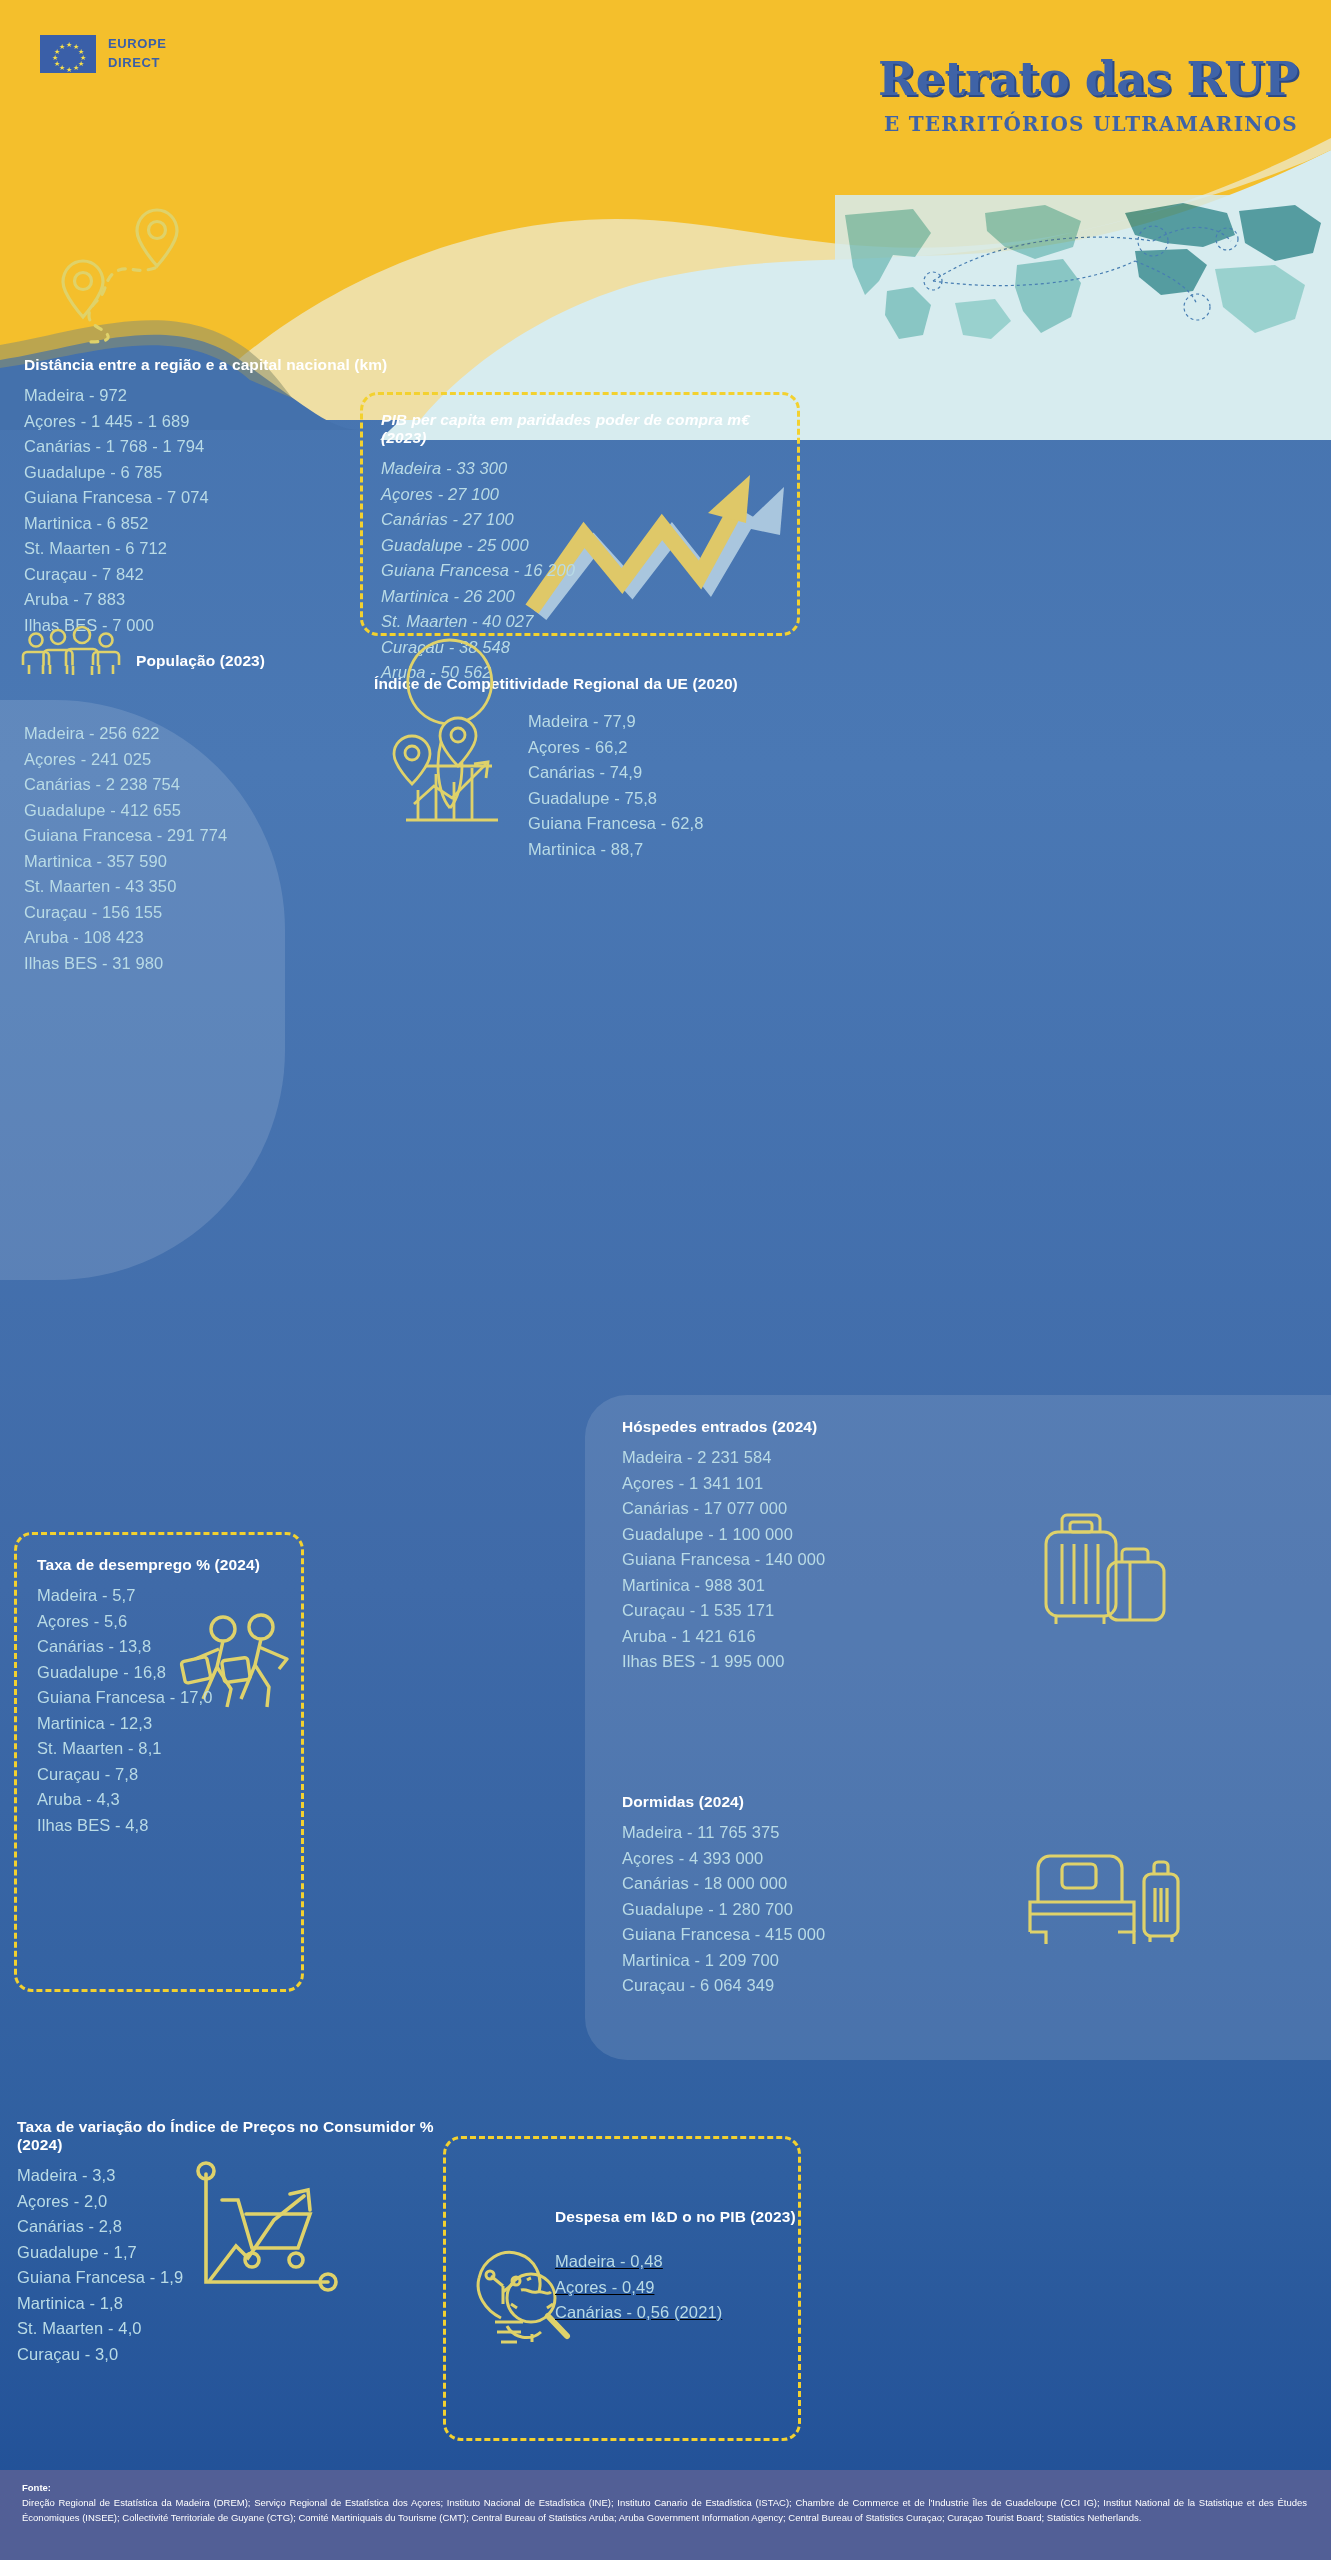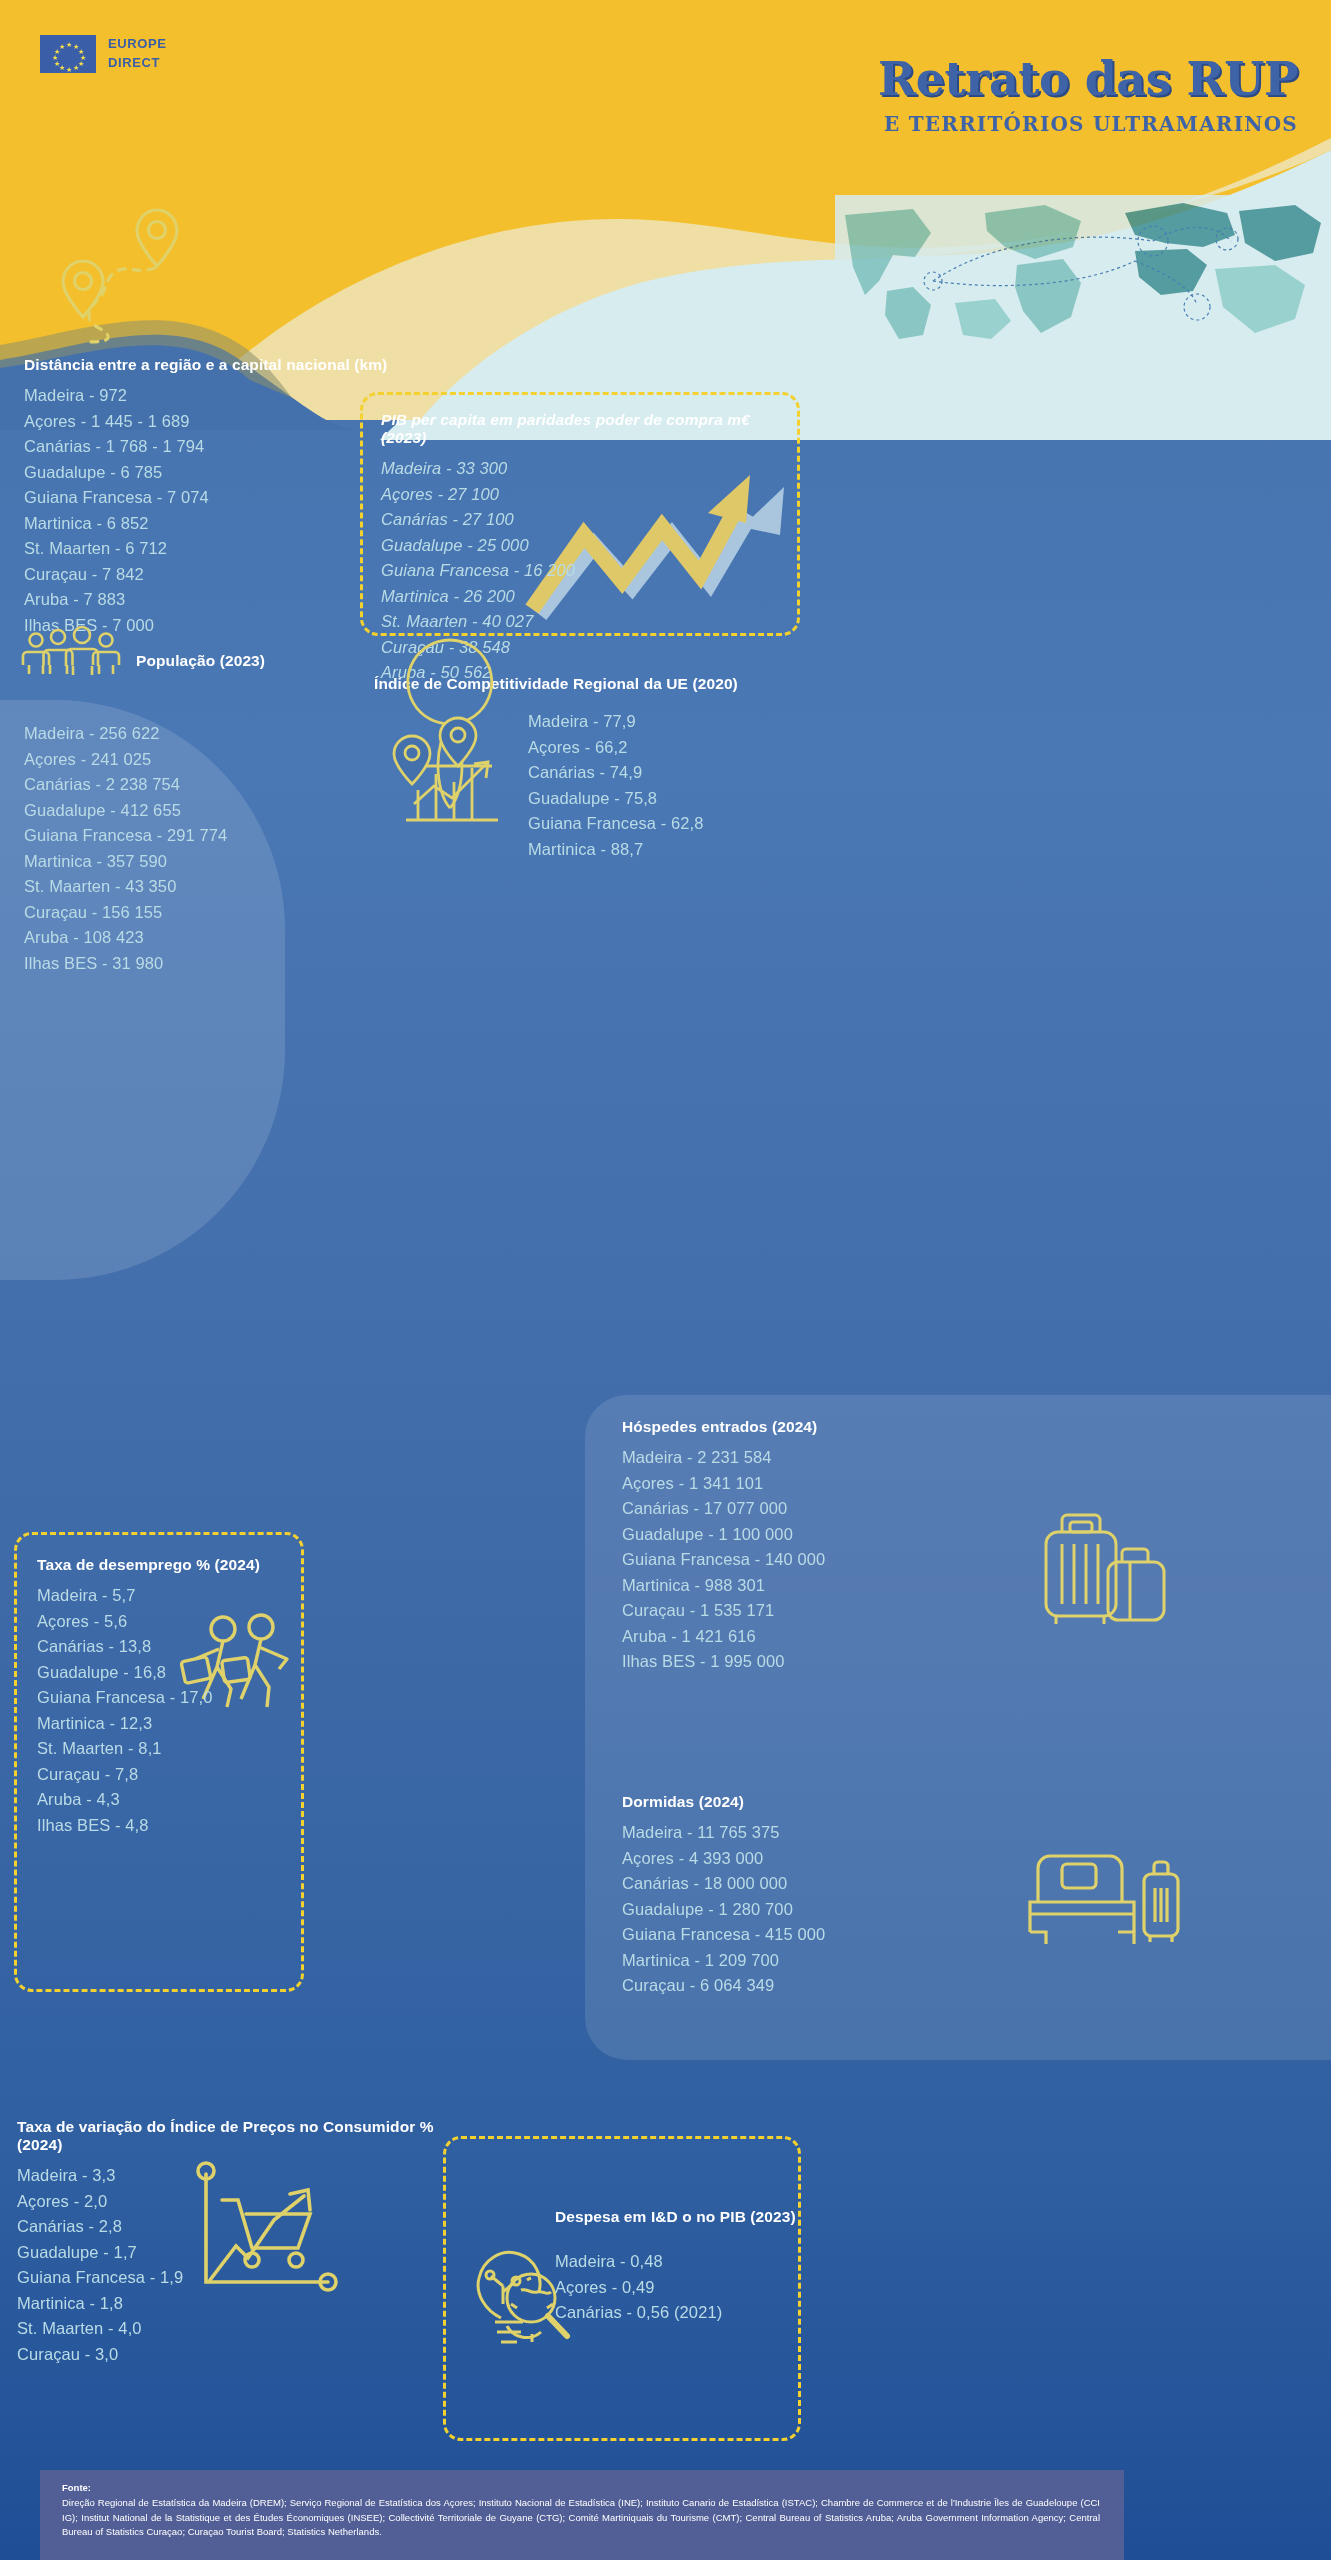--- a/index.html
+++ b/index.html
@@ -117,28 +117,27 @@
   #sec-desemp { left: 14px; top: 1532px; width: 290px; height: 460px; }
   #sec-desemp .inner { position: absolute; left: 20px; top: 21px; width: 260px; }
   #workers-icon { position: absolute; right: 6px; top: 80px; width: 112px; height: 100px; }
 
   #sec-ipc { position: absolute; left: 17px; top: 2118px; width: 430px; }
   #cart-icon { position: absolute; left: 196px; top: 2162px; width: 140px; height: 145px; }
 
   #sec-id { left: 443px; top: 2136px; width: 358px; height: 305px; }
   #bulb-icon { position: absolute; left: 455px; top: 2242px; width: 120px; height: 118px; }
   #id-title { position: absolute; left: 555px; top: 2208px; }
-  #id-list { position: absolute; left: 555px; top: 2240px; }
+  #id-list { position: absolute; left: 555px; top: 2240px; text-decoration: underline; }
 
   
   .footer {
-    position: absolute; left: 0; bottom: 0; width: 1084px; height: 90px;
+    position: absolute; left: 0; bottom: 0; width: 1331px; height: 90px;
     background: #525f96;
     padding: 12px 24px 0 22px;
-    margin-left: 40px;
   }
   .footer .f-label { font-size: 9.5px; font-weight: bold; color: #ffffff; margin-bottom: 3px; }
   .footer .f-text {
     font-size: 9.5px; color: #ffffff; line-height: 14.5px; text-align: justify;
   }
 
   svg { display: block; overflow: visible; }
 </style>
 </head>
 <body>

